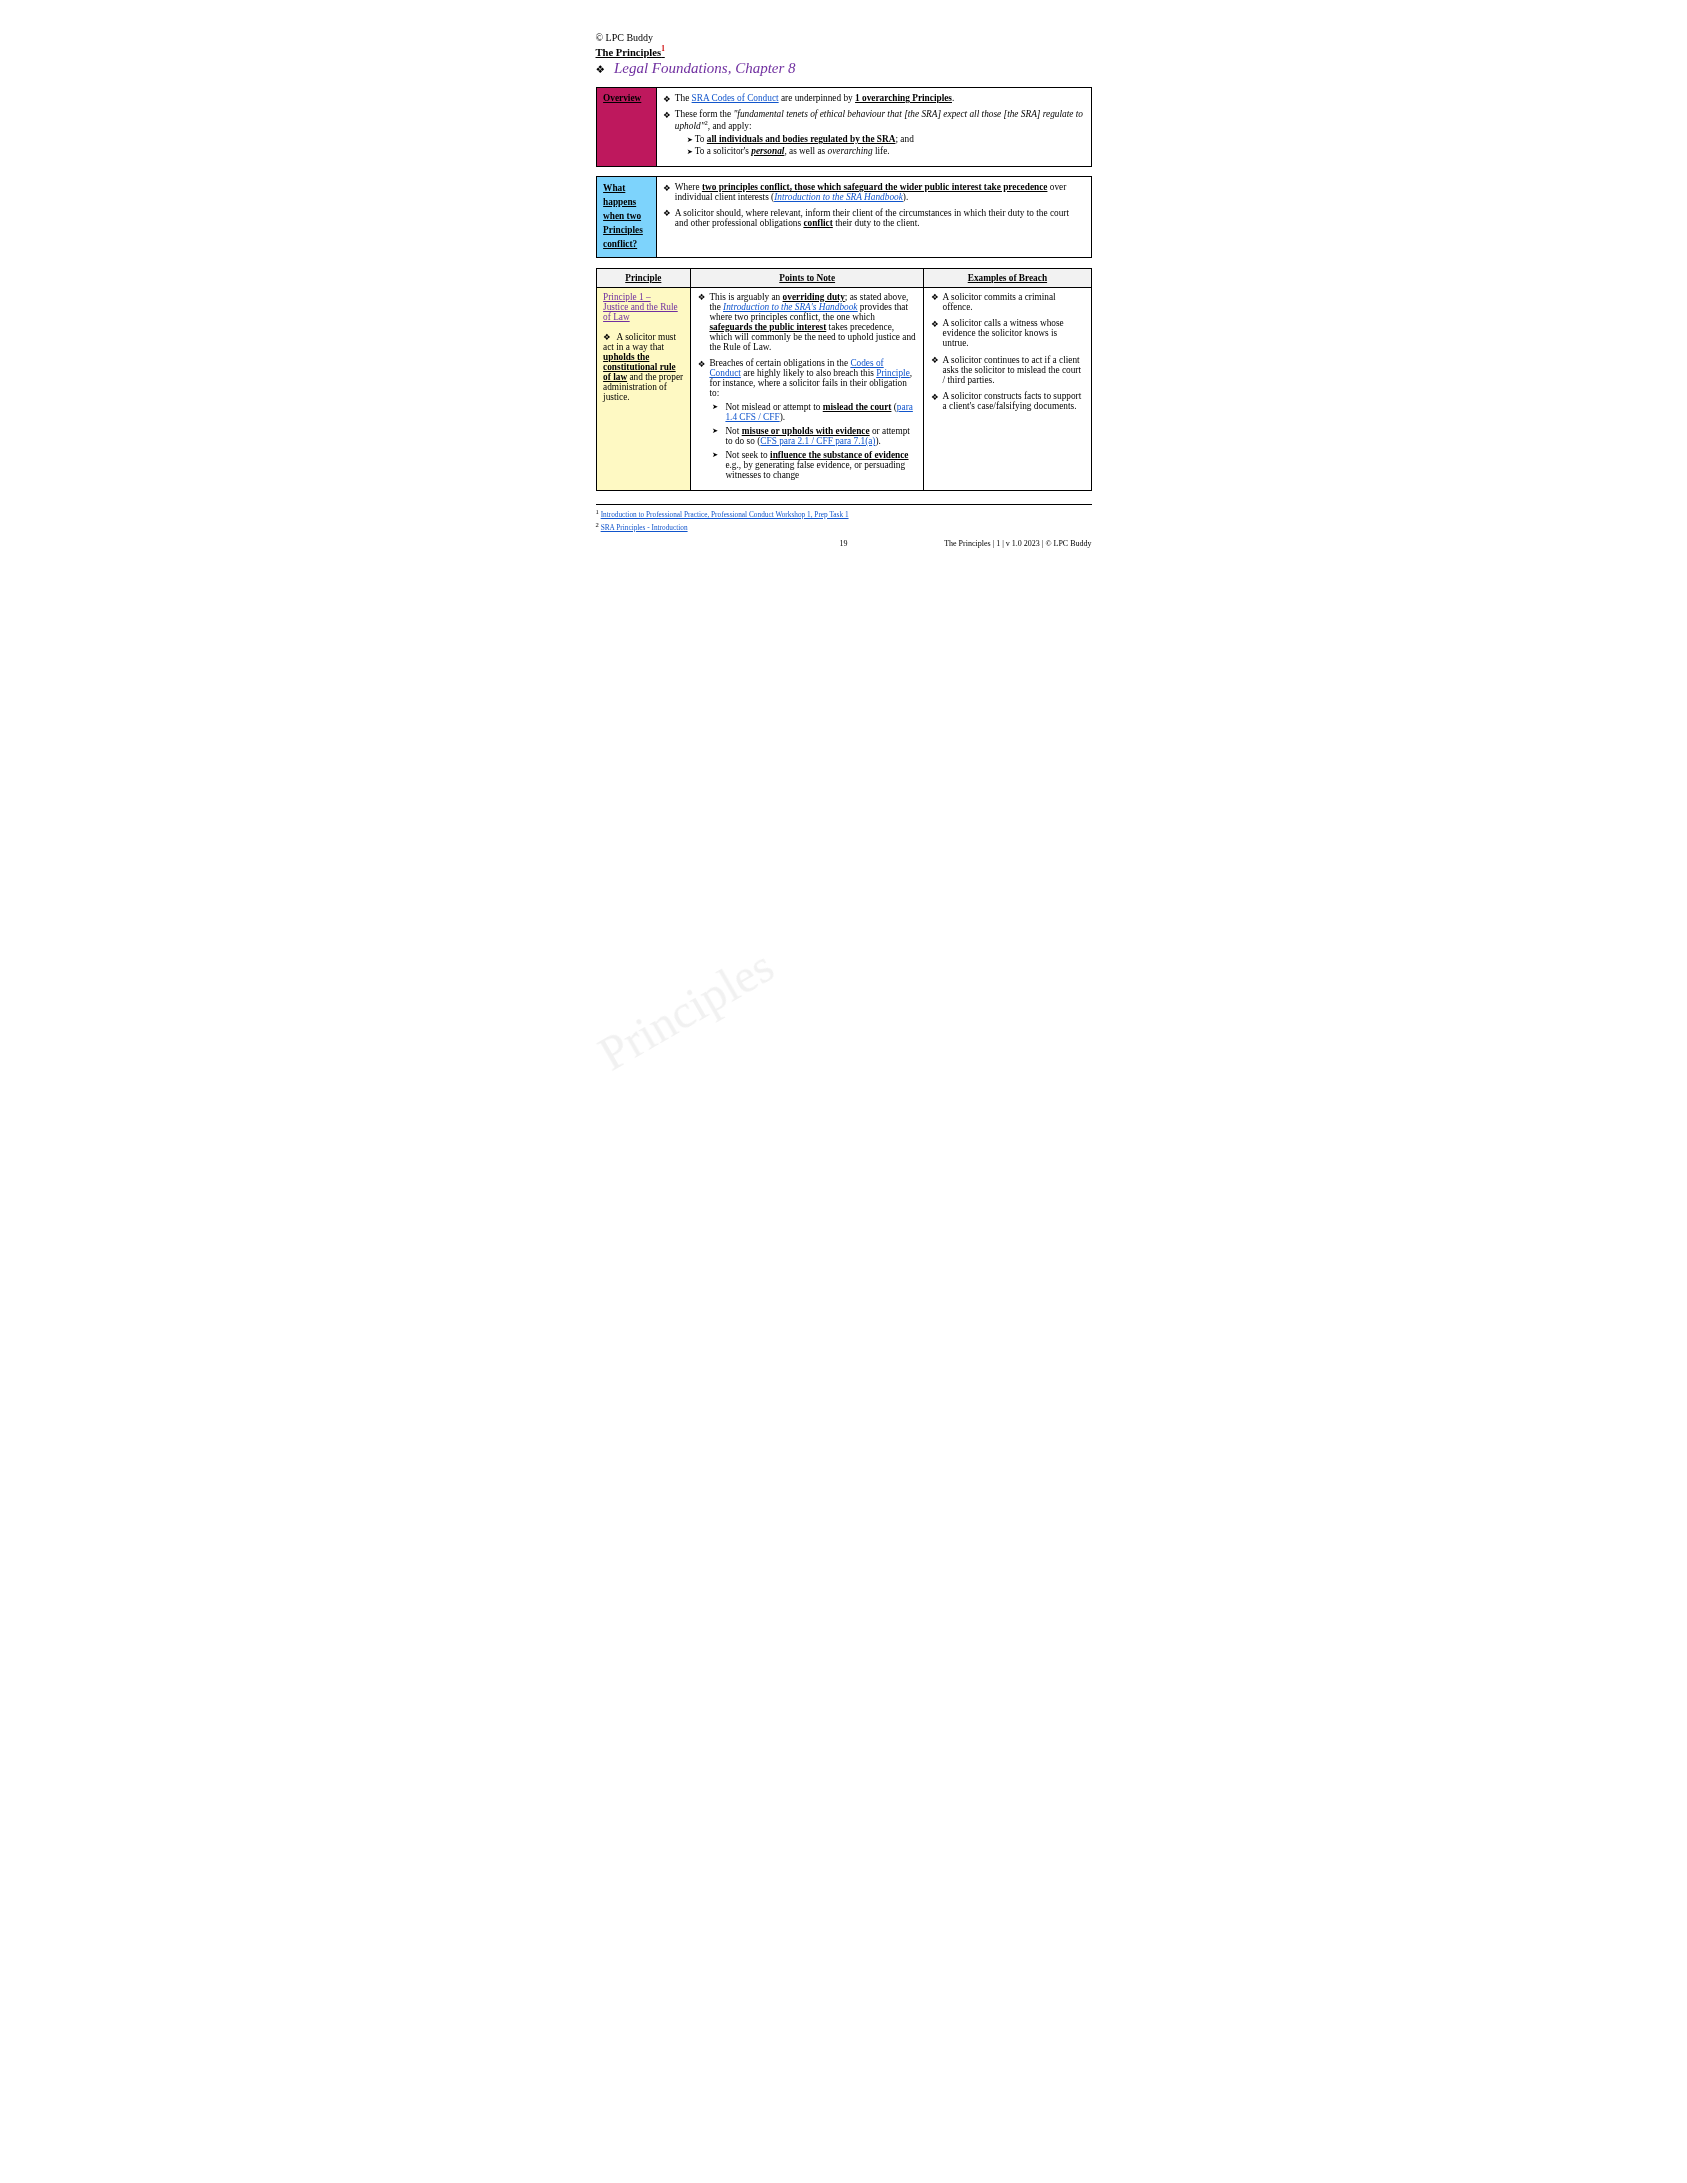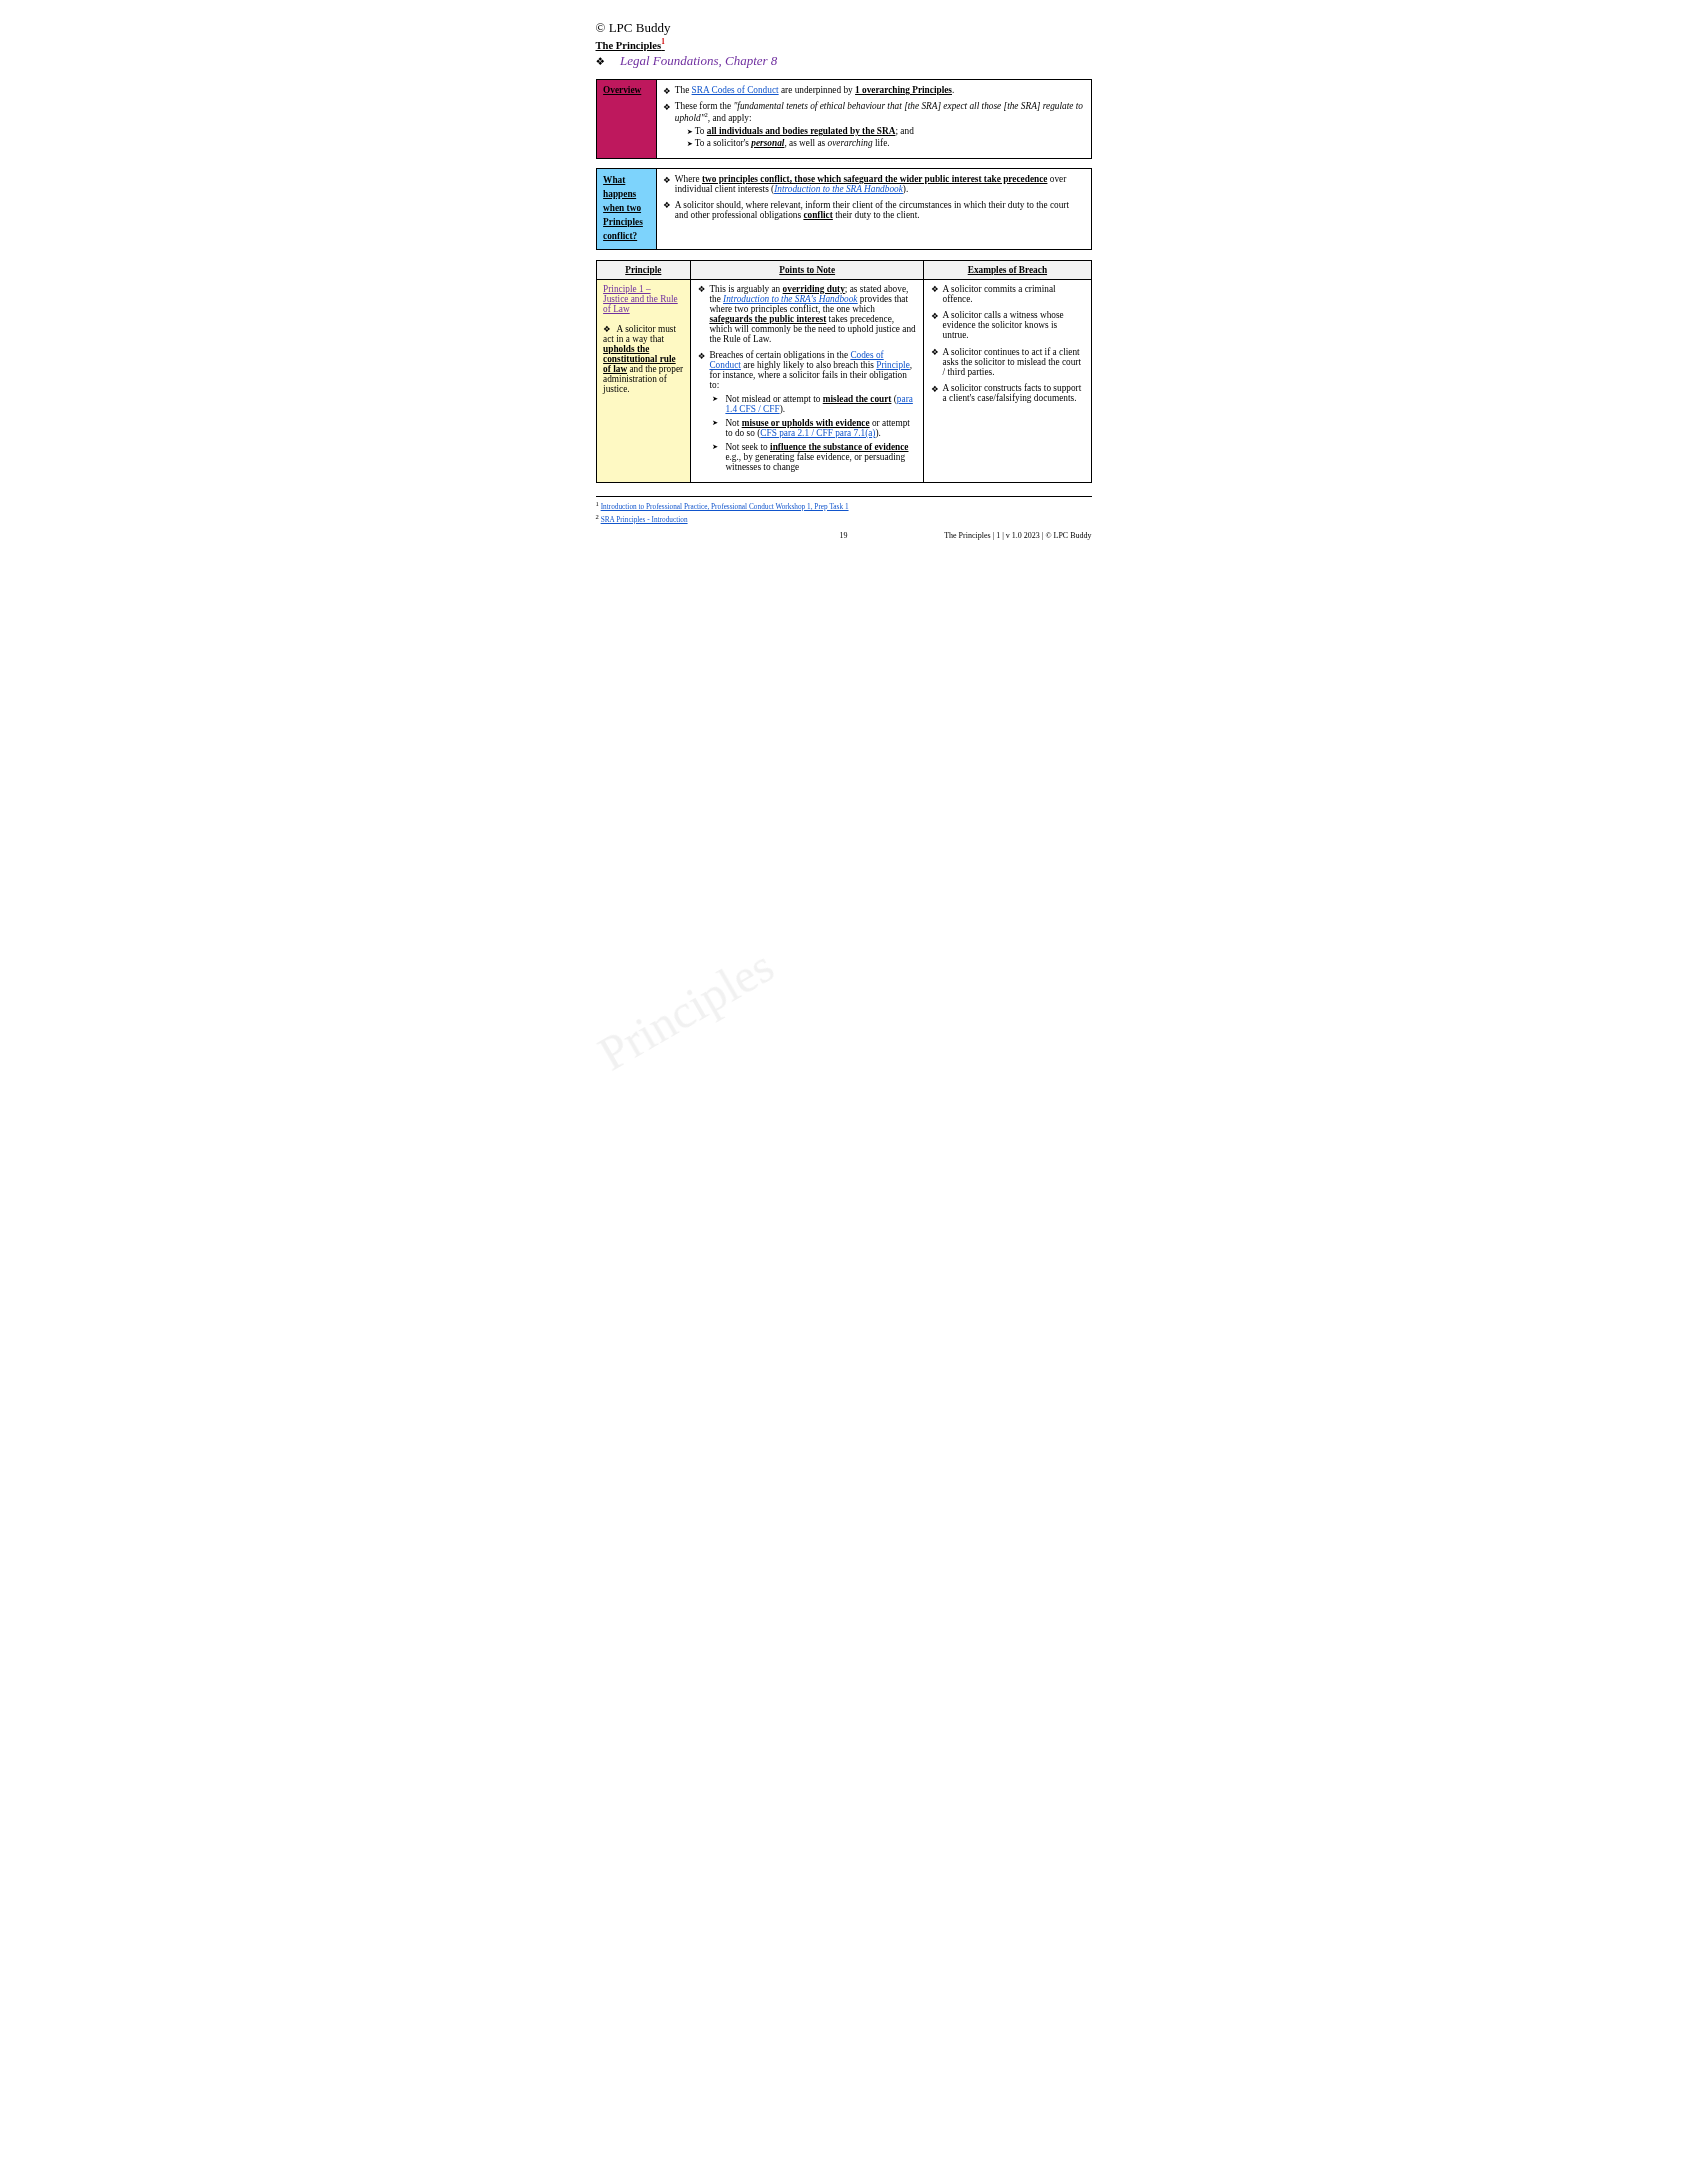--- a/index.html
+++ b/index.html
@@ -7,40 +7,41 @@
       background: #fff;
       font-family: "Times New Roman", Times, serif;
       font-size: 9.3px;
       color: #000;
       width: 562px;
       margin: 0 auto;
       padding: 20px 33px 40px 33px;
       position: relative;
     }
     .header-copyright {
-      font-size: 13px;
+      font-size: 10px;
       color: #000;
       margin-bottom: 1.3px;
+      margin-top: 12px;
     }
     .page-title {
       font-size: 10.6px;
       font-weight: bold;
       text-decoration: underline;
       margin-bottom: 2.6px;
     }
     .page-title sup {
       font-size: 7.3px;
       color: #c00;
     }
     .chapter-link {
       color: #7030a0;
       font-style: italic;
       text-decoration: none;
-      font-size: 13px;
-      margin-left: 10px;
+      font-size: 15px;
+      margin-left: 4px;
     }
     .bullet-item {
       display: flex;
       align-items: flex-start;
       margin-bottom: 2px;
     }
     .diamond {
       color: #000;
       font-size: 8.6px;
       margin-right: 4px;

